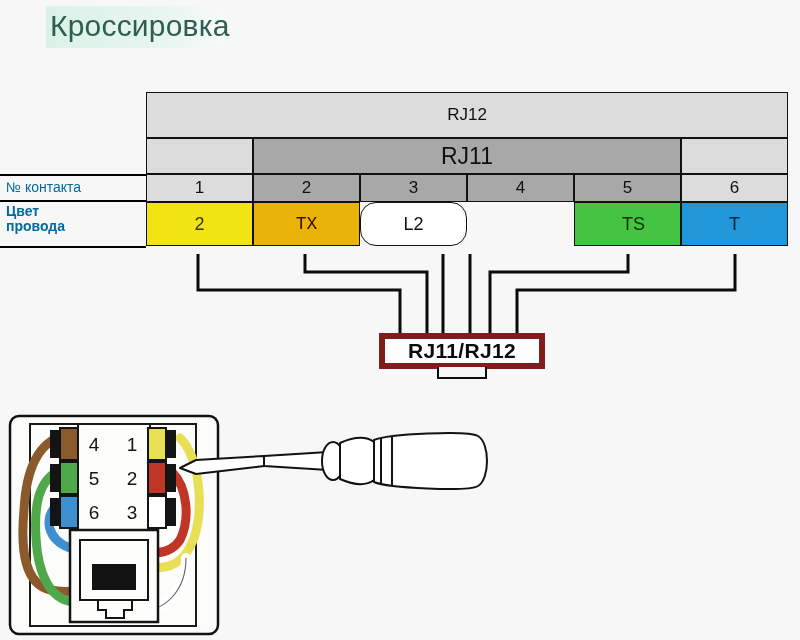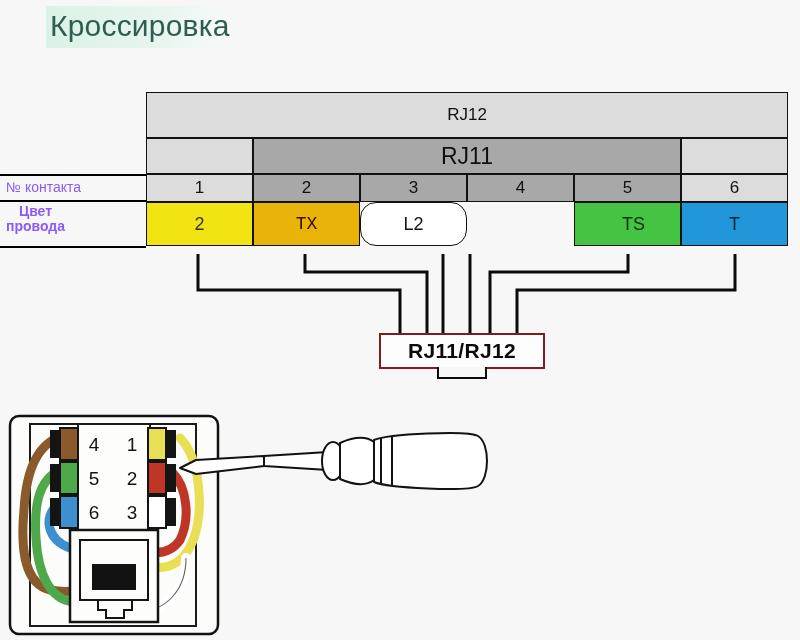--- a/index.html
+++ b/index.html
@@ -41,24 +41,23 @@
     position: absolute;
     left: 0;
     top: 88px;
     width: 800px;
     height: 166px;
   }
   .row-label {
     position: absolute;
     left: 6px;
     font-size: 14px;
-    color: #8b5cf6;
+    color: #0369a1;
     line-height: 15px;
     font-family: "Liberation Sans", sans-serif;
-    text-align: center;
   }
   #label-contact { top: 92px; }
   #label-color { top: 116px; font-weight: bold; }
   .label-rule {
     position: absolute;
     left: 0;
     width: 146px;
     height: 2px;
     background: #000;
   }
@@ -113,21 +112,21 @@
   }
 
   
   #rj-plug-box {
     position: absolute;
     left: 379px;
     top: 333px;
     width: 166px;
     height: 36px;
     box-sizing: border-box;
-    border: 2px solid #7f1d1d;
+    border: 6px solid #7f1d1d;
     background: #fdfdfd;
     display: flex;
     align-items: center;
     justify-content: center;
     font-size: 21px;
     font-weight: bold;
     color: #0b0b0b;
     letter-spacing: 0.3px;
   }
   #rj-plug-tab {

